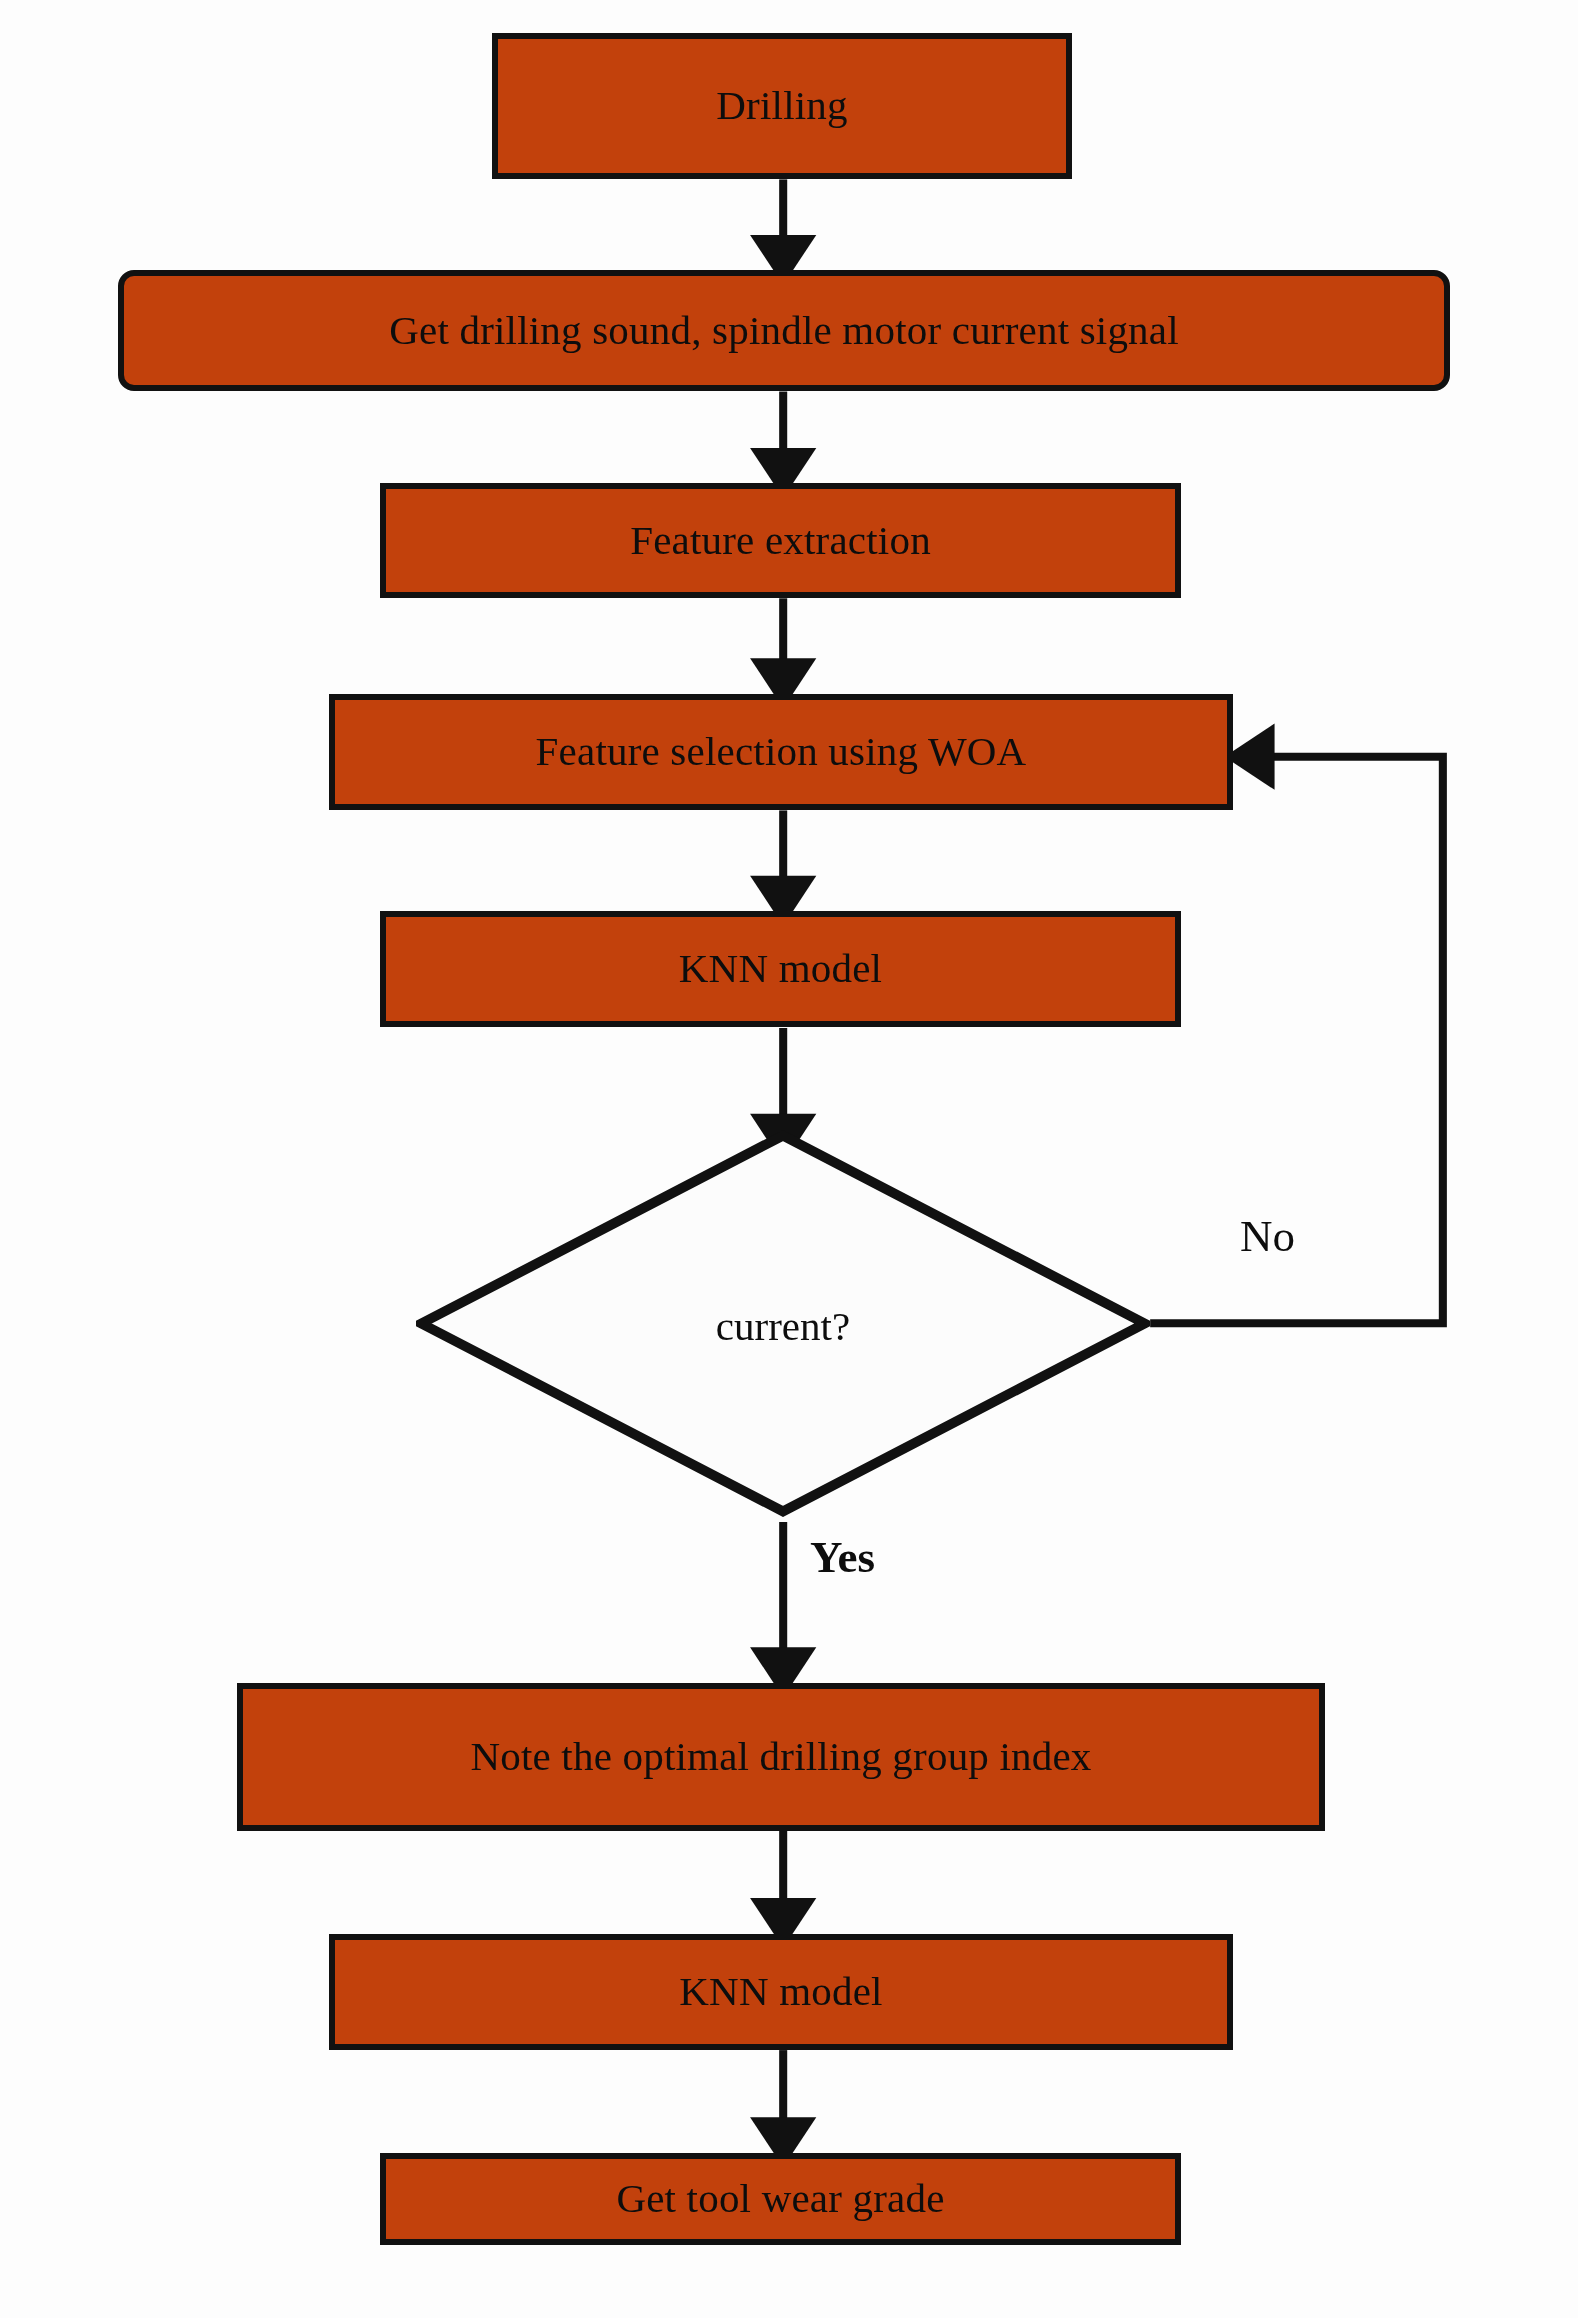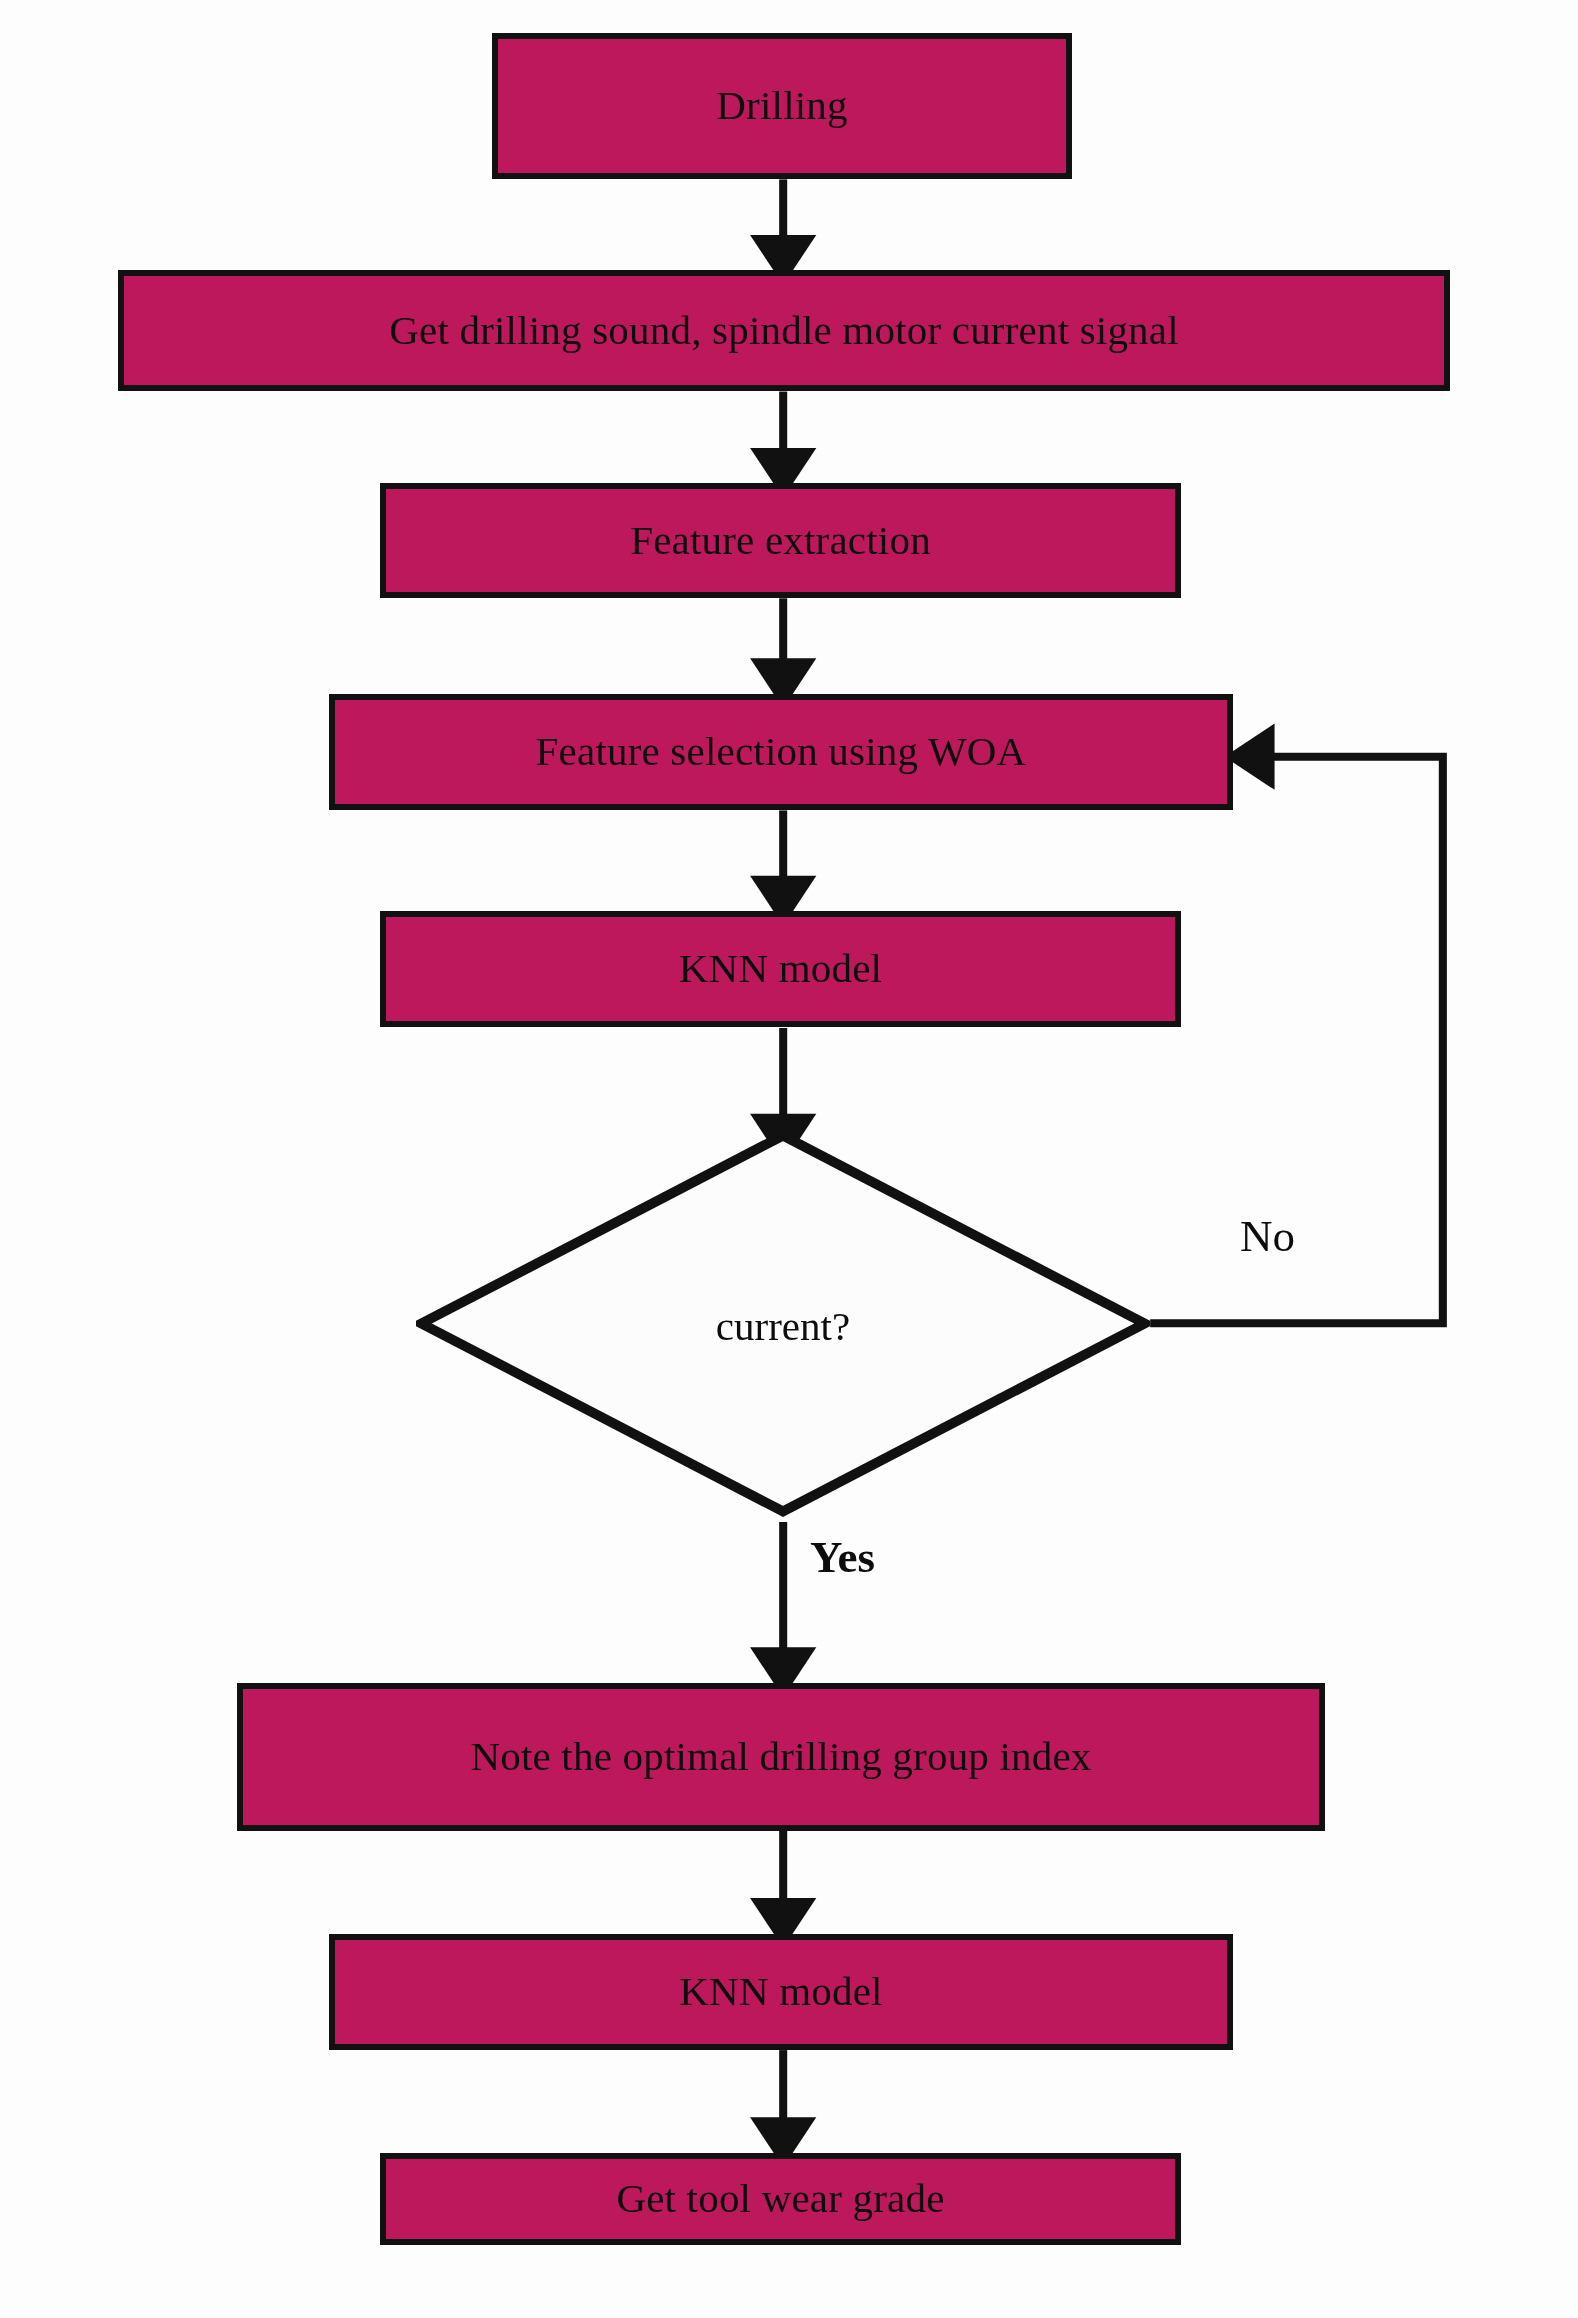--- a/index.html
+++ b/index.html
@@ -13,21 +13,21 @@
     width: 1578px;
     height: 2319px;
     background: #fdfdfd;
     overflow: hidden;
     font-family: "Liberation Serif", "DejaVu Serif", serif;
   }
   .node {
     position: absolute;
     box-sizing: border-box;
     border: 6.3px solid #111111;
-    background: #be185d;
+    background: #c2410c;
     display: flex;
     align-items: center;
     justify-content: center;
     text-align: center;
     color: #0d0d0d;
     font-size: 41px;
     line-height: 1.15;
     letter-spacing: 0.2px;
   }
   .diamond-wrap {
@@ -102,21 +102,21 @@
       <polygon points="838,2120 912,2120 875,2176"></polygon>
       <polygon points="838,2365 912,2365 875,2421"></polygon>
       <polygon points="1424,808 1424,882 1368,845"></polygon>
     </g>
   </svg>
 
   <div class="node" style="left:492px; top:33px; width:580px; height:146px;">
     <span>Drilling</span>
   </div>
 
-  <div class="node" style="left:118px; top:270px; width:1332px; height:121px;">
+  <div class="node" style="left:118px; top:270px; width:1332px; height:121px;border-radius:16px;">
     <span>Get drilling sound, spindle motor current signal</span>
   </div>
 
   <div class="node" style="left:380px; top:483px; width:801px; height:115px;">
     <span>Feature extraction</span>
   </div>
 
   <div class="node" style="left:329px; top:694px; width:904px; height:116px;">
     <span>Feature selection using WOA</span>
   </div>

